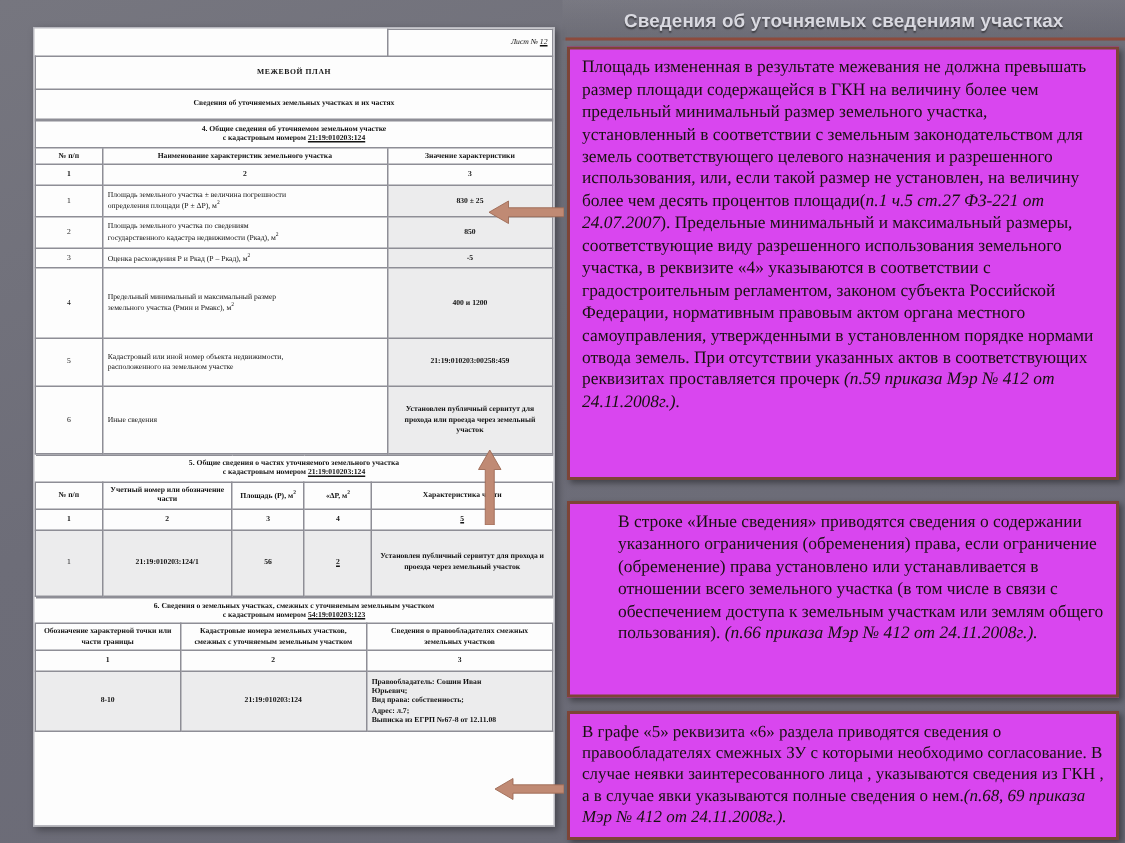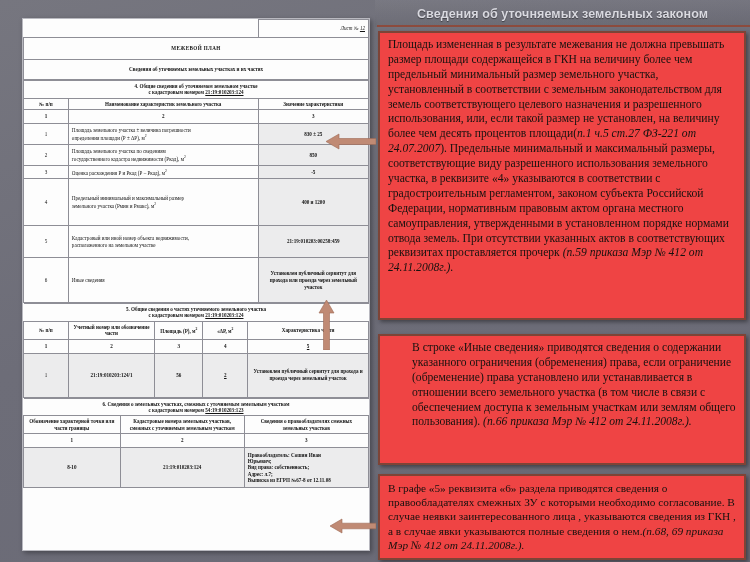--- a/index.html
+++ b/index.html
@@ -133,21 +133,21 @@
     font-weight: bold;
     line-height: 1.45;
     text-align: left;
     padding: 3px 4px;
     background: #ececed;
   }
 
   
   .note {
     position: absolute;
-    background: #ef4444;
+    background: #d946ef;
     border: 2px solid #7d4437;
     box-shadow: 2px 2px 4px rgba(0,0,0,.4);
     box-sizing: border-box;
     padding: 5px 7px 4px 8px;
     color: #17120f;
     font-family: "Liberation Serif", "DejaVu Serif", serif;
     font-size: 11.6px;
     line-height: 1.285;
     text-align: left;
   }
@@ -161,21 +161,21 @@
   
   .arrow { position: absolute; }
   #arrow-left-1 { left: 326px; top: 133px; width: 50px; height: 17px; }
   #arrow-up-1   { left: 318px; top: 300px; width: 17px; height: 50px; }
   #arrow-left-2 { left: 330px; top: 518px; width: 46px; height: 16px; }
 </style>
 </head>
 <body>
 
 <div id="slide-title">
-  <span>Сведения об уточняемых земельных законом</span>
+  <span>Сведения об уточняемых сведениям участках</span>
 </div>
 
 <div id="doc-sheet">
 
   <table class="doc">
     <colgroup>
         <col style="width:68%">
         <col style="width:32%">
       </colgroup>
     <tbody>

